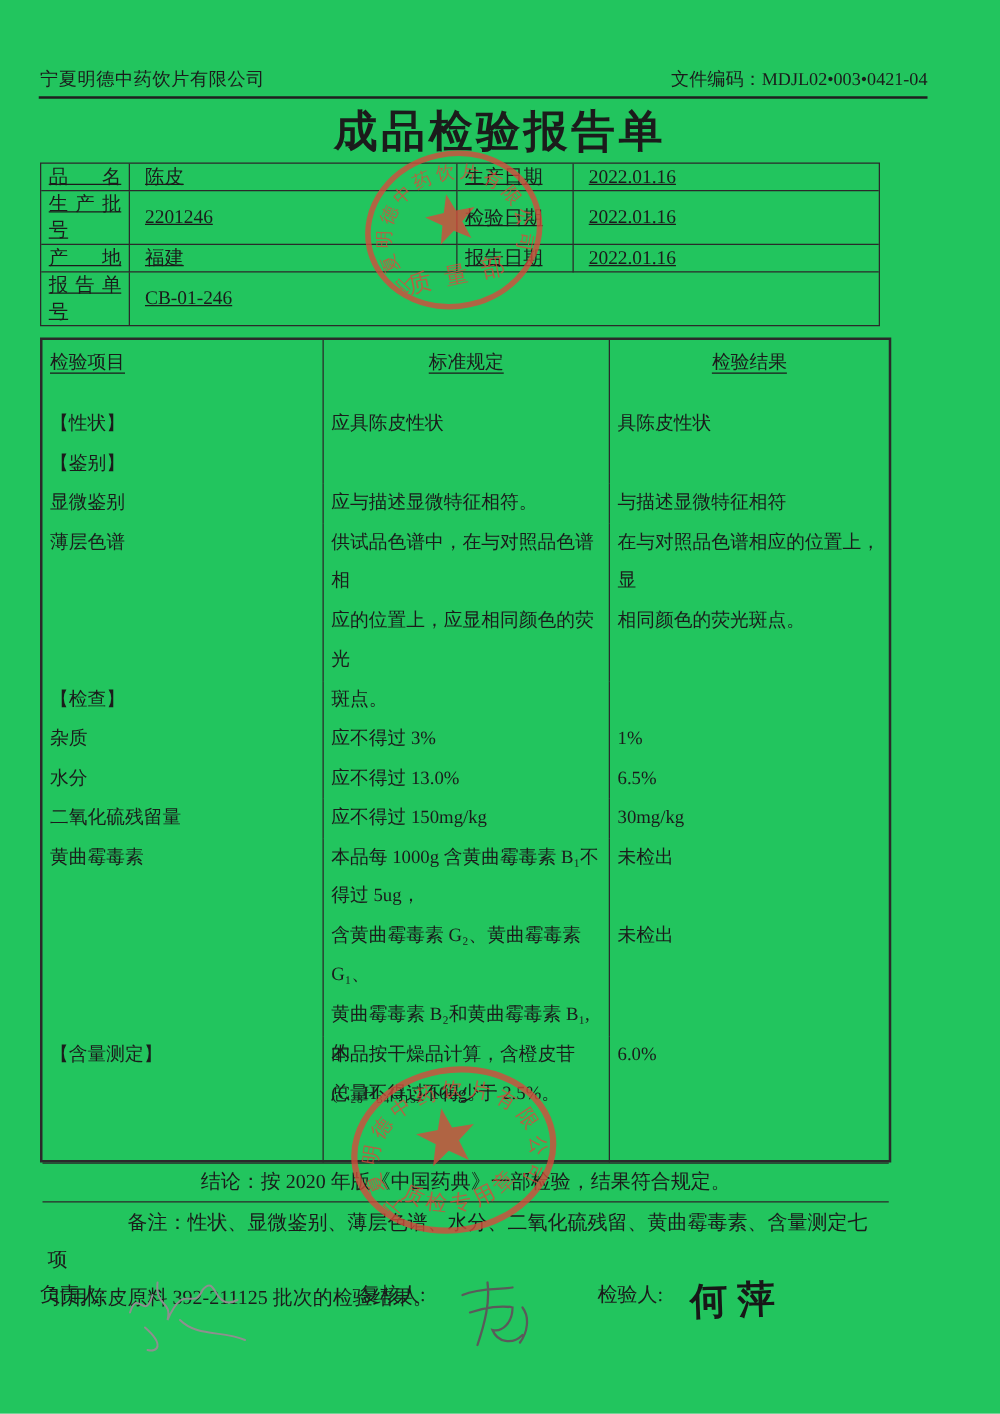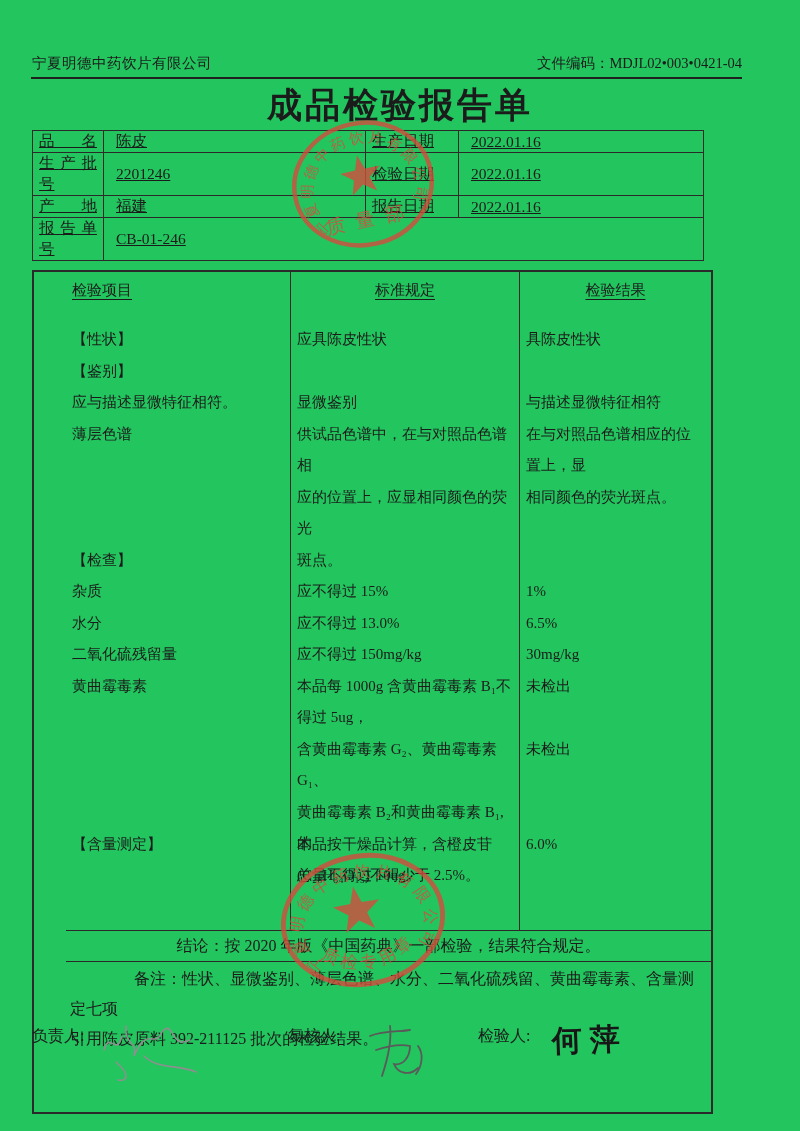--- a/index.html
+++ b/index.html
@@ -23,22 +23,22 @@
   }
   .info .c{box-sizing:border-box;display:flex;align-items:center;padding:0 6px;}
   .info .lab{text-align:justify;}
   .info .lab span{width:100%;text-align:justify;text-align-last:justify;}
   .info .br{border-right:1px solid #2a2a2a;text-align:right;}
   .info .bb{border-bottom:1px solid #2a2a2a;}
   .info .val{padding-left:12px;}
   .info .span3{grid-column:2/5;}
   
   .main{
-    position:absolute;left:32px;top:270px;width:681px;height:844px;box-sizing:border-box;
-    border:2px solid #2a2a2a;display:flex;flex-direction:column;padding-left:32px;
+    position:absolute;left:32px;top:270px;width:681px;height:660px;box-sizing:border-box;
+    border:2px solid #2a2a2a;display:flex;flex-direction:column;
   }
   .grid{
     display:grid;height:658px;flex:0 0 658px;border-bottom:1px solid #2a2a2a;
     grid-template-columns:225px 229px auto;
     grid-template-rows:52px 31.5px 31.5px 31.5px 126px 31.5px 31.5px 31.5px 31.5px 158px 1fr;
     font-size:15px;
   }
   .grid .c{box-sizing:border-box;padding:0 6px;line-height:31.5px;white-space:pre-line;}
   .grid .br{border-right:1px solid #2a2a2a;}
   .grid .hd{padding-top:5px;line-height:26px;}
@@ -108,37 +108,37 @@
       <div class="c hd hdc"><span class="u">检验结果</span></div>
 
       <div class="c br">【性状】</div>
       <div class="c br">应具陈皮性状</div>
       <div class="c">具陈皮性状</div>
 
       <div class="c br">【鉴别】</div>
       <div class="c br"></div>
       <div class="c"></div>
 
+      <div class="c br">显微鉴别</div>
       <div class="c br">应与描述显微特征相符。</div>
-      <div class="c br">显微鉴别</div>
       <div class="c">与描述显微特征相符</div>
 
       <div class="c br">薄层色谱</div>
       <div class="c br">供试品色谱中，在与对照品色谱相
 应的位置上，应显相同颜色的荧光
 斑点。</div>
       <div class="c">在与对照品色谱相应的位置上，显
 相同颜色的荧光斑点。</div>
 
       <div class="c br">【检查】</div>
       <div class="c br"></div>
       <div class="c"></div>
 
       <div class="c br">杂质</div>
-      <div class="c br">应不得过 15%</div>
+      <div class="c br">应不得过 3%</div>
       <div class="c">1%</div>
 
       <div class="c br">水分</div>
       <div class="c br">应不得过 13.0%</div>
       <div class="c">6.5%</div>
 
       <div class="c br">二氧化硫残留量</div>
       <div class="c br">应不得过 150mg/kg</div>
       <div class="c">30mg/kg</div>
 

